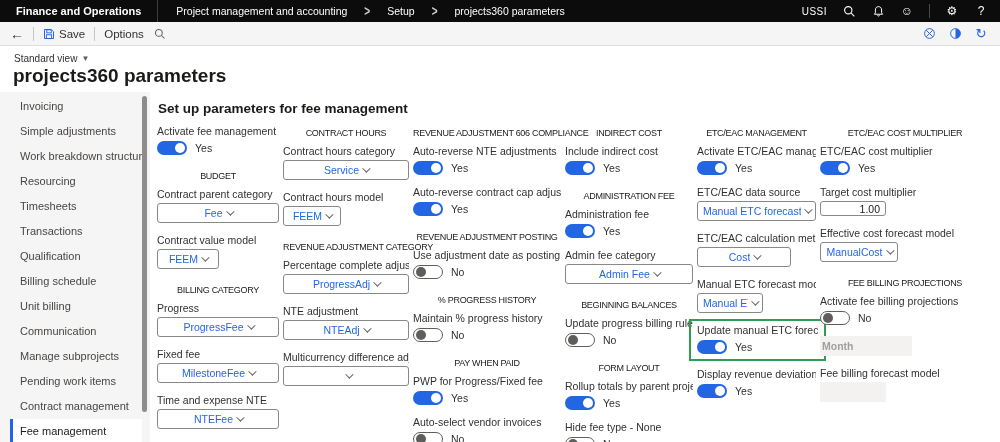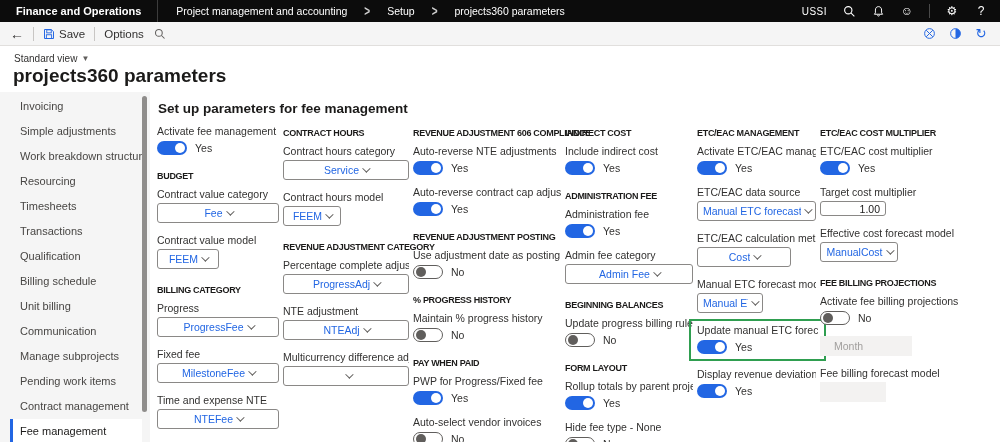--- a/index.html
+++ b/index.html
@@ -37,36 +37,36 @@
   .body-wrap { display:flex; height:352px; }
   .sidebar { width:150px; background:#f5f5f5; position:relative; padding:2px 8px 0 10px; flex:none; }
   .sidebar-item { height:25px; line-height:25px; padding-left:10px; font-size:11px; color:#484644; cursor:pointer; white-space:nowrap; overflow:hidden; }
   .sidebar-item.selected { background:#fff; border-left:3px solid #2266E3; padding-left:7px; color:#1b1a19; }
   .sidebar-scrollbar { position:absolute; right:3px; top:4px; width:5px; height:316px; background:#8f8d8b; border-radius:3px; cursor:pointer; }
   .main { flex:1; background:#fff; padding:9px 0 0 7px; }
   .form-title { font-size:13.5px; font-weight:bold; color:#1b1a19; margin:0 0 9px 1px; }
   .columns { display:flex; gap:4px; align-items:flex-start; }
   .col { flex:none; }
   .col1{width:122px}.col2{width:126px}.col3{width:148px}.col4{width:128px}.col5{width:119px}.col6{width:170px}
-  .section-heading { font-size:9px; font-weight:bold; color:#1b1a19; margin:16px 0 7px; white-space:nowrap; letter-spacing:-0.3px; }
+  .section-heading { font-size:9px; font-weight:normal; color:#1b1a19; margin:16px 0 7px; white-space:nowrap; letter-spacing:-0.3px;text-align:center; }
   .section-heading.first { margin-top:3px; }
   .field { margin-bottom:11px; position:relative; }
   .field-label { font-size:10.5px; color:#323130; margin-bottom:3px; white-space:nowrap; overflow:hidden; }
   .toggle-row { display:flex; align-items:center; gap:8px; height:15px; }
   .toggle { width:30px; height:14px; border-radius:8px; position:relative; cursor:pointer; flex:none; }
   .toggle.on { background:#2266E3; }
   .toggle.on .knob { position:absolute; right:2px; top:2px; width:10px; height:10px; border-radius:50%; background:#fff; }
   .toggle.off { background:#fff; border:1px solid #605e5c; }
   .toggle.off .knob { position:absolute; left:2px; top:1px; width:10px; height:10px; border-radius:50%; background:#605e5c; }
   .toggle-state { font-size:10.5px; color:#323130; }
   .select { height:20px; border:1px solid #8a8886; border-radius:3px; display:flex; align-items:center; justify-content:center; padding:0 5px; font-size:10.5px; color:#2266E3; background:#fff; cursor:pointer; width:100%; overflow:hidden; }
   .select-value { white-space:nowrap; overflow:hidden; }
   .chevron { width:6px; height:6px; border-right:1.2px solid #605e5c; border-bottom:1.2px solid #605e5c; transform:rotate(45deg) translateY(-2px); flex:none; margin-left:3px; }
   .num-input { height:15px; border:1px solid #8a8886; border-radius:3px; text-align:right; font-size:10.5px; padding:0 5px; color:#1b1a19; font-family:inherit; }
-  .disabled-input { height:20px; background:#f3f2f1; color:#a19f9d; font-size:10.5px; padding:0 14px; display:flex; align-items:center; }
+  .disabled-input { height:20px; background:#f3f2f1; color:#a19f9d; font-size:10.5px; padding:0 2px; display:flex; align-items:center;font-weight:bold; }
   .field.highlight { border:2px solid #2f9e50; padding:3px 6px 5px; margin:-5px -8px 7px -8px; width:137px; }
   svg { display:block; }
 </style>
 </head>
 <body>
 
 <div class="topbar">
   <span class="app-name">Finance and Operations</span>
   <span class="tb-divider"></span>
   <div class="breadcrumb">
@@ -168,21 +168,21 @@
             <div class="field-label">Activate fee management</div>
             <div class="toggle-row">
               <div class="toggle on">
                 <div class="knob"></div>
               </div>
               <span class="toggle-state">Yes</span>
             </div>
           </div>
           <div class="section-heading">BUDGET</div>
           <div class="field">
-            <div class="field-label">Contract value category</div>
+            <div class="field-label">Contract parent category</div>
             <div class="select">
               <span class="select-value">Fee</span>
               <span class="chevron"></span>
             </div>
           </div>
           <div class="field">
             <div class="field-label">Contract value model</div>
             <div class="select" style="width: 62px;">
               <span class="select-value">FEEM</span>
               <span class="chevron"></span>

